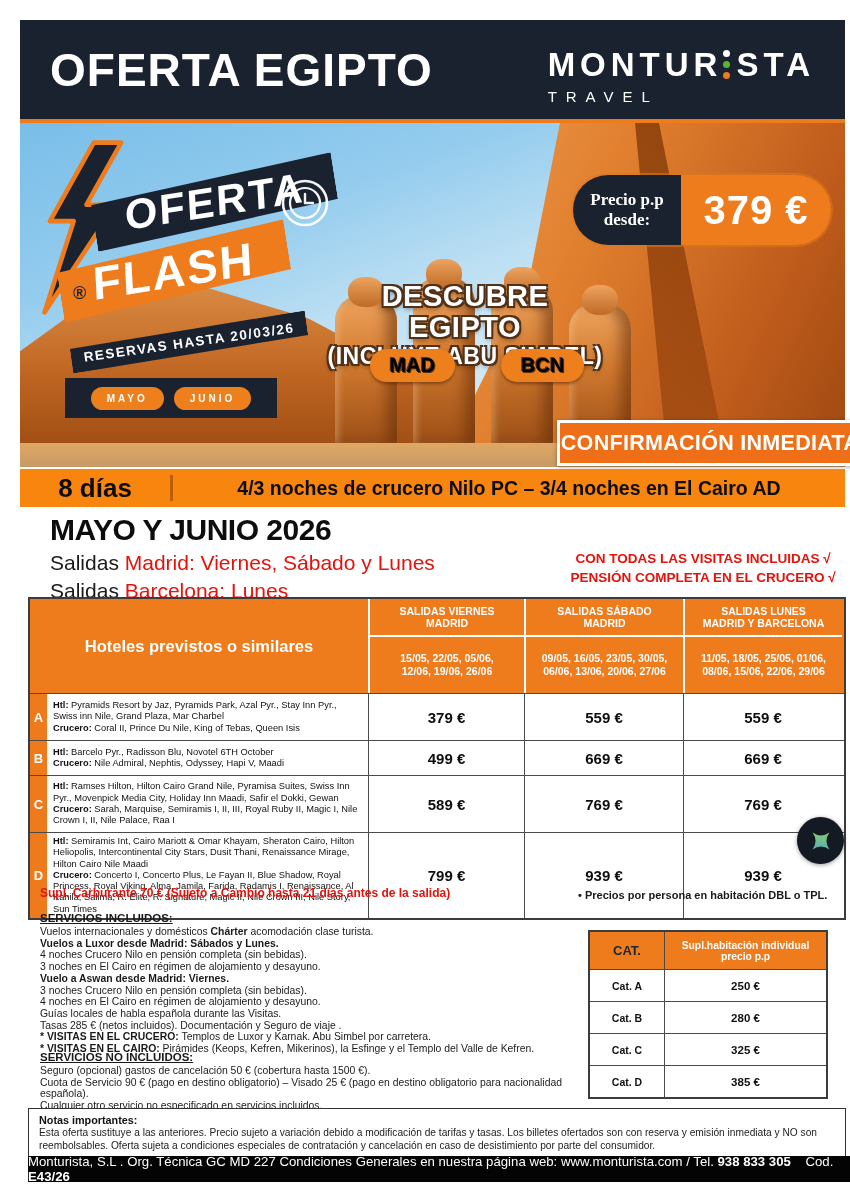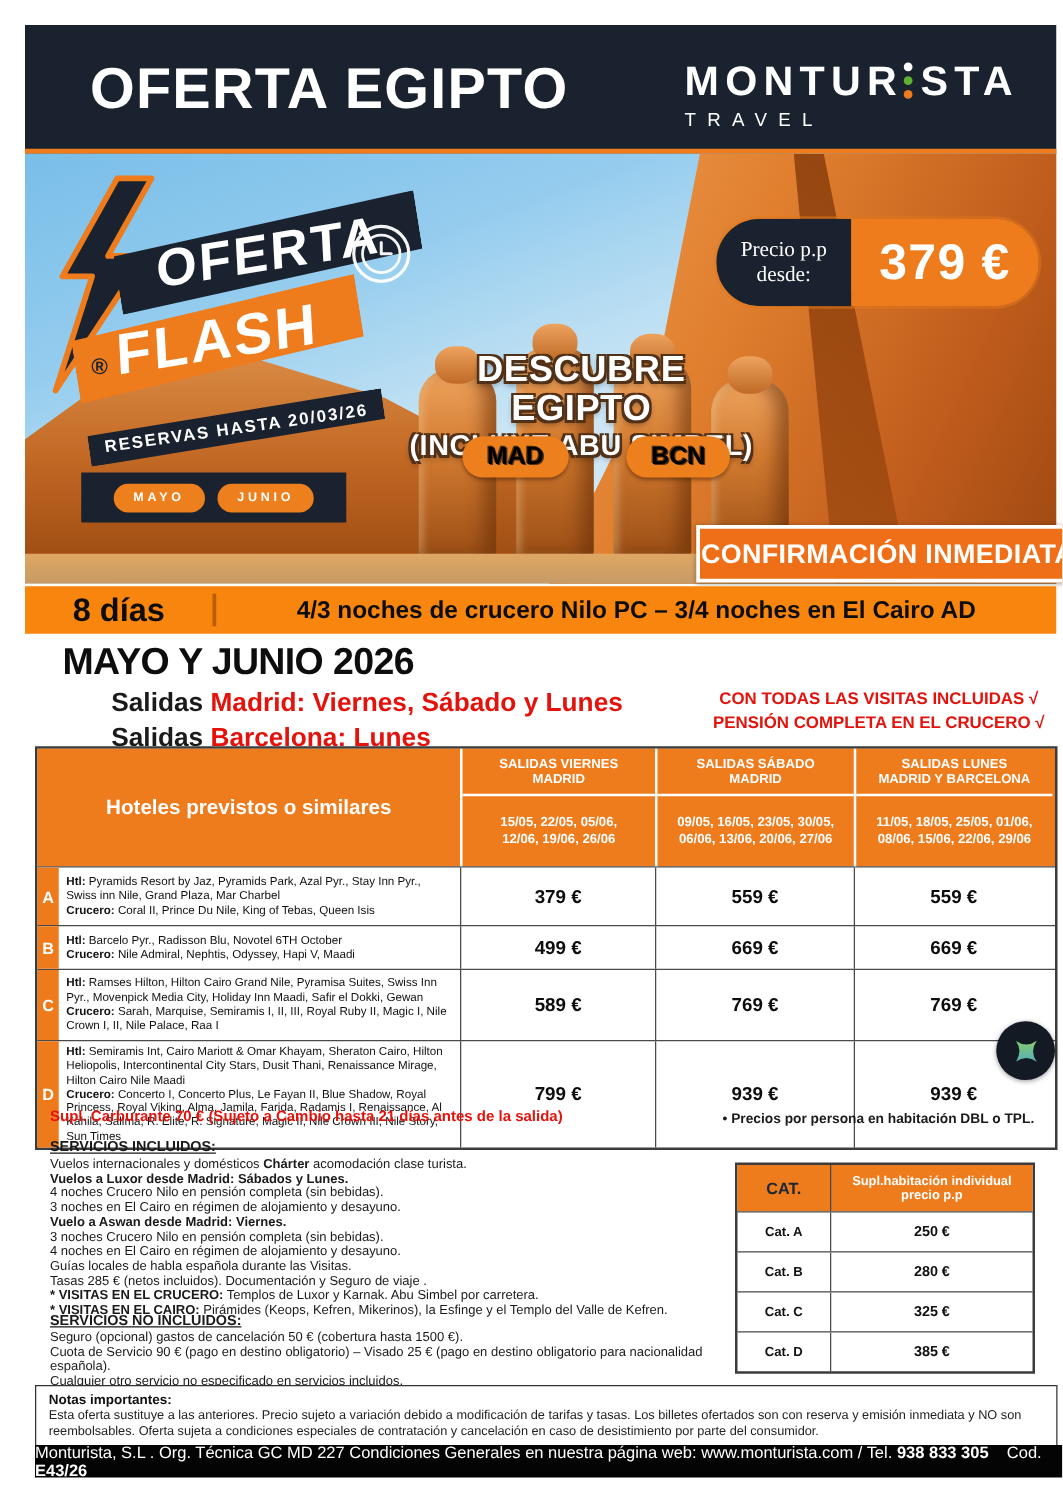--- a/index.html
+++ b/index.html
@@ -3,21 +3,21 @@
 <meta charset="utf-8">
 <style>
   html,body{margin:0;padding:0;background:#fff;}
   .page{position:relative;width:850px;height:1203px;background:#ffffff;overflow:hidden;
         font-family:"Liberation Sans", sans-serif;color:#111;}
   b{font-weight:700;}
 
   
   .topbar{position:absolute;left:20px;top:20px;width:825px;height:99px;background:#19222e;
           border-bottom:4px solid #ee7b1c;display:flex;align-items:center;justify-content:space-between;}
-  .topbar-title{margin-left:52px;font-size:46px;font-weight:800;color:#fff;letter-spacing:1px;}
+  .topbar-title{margin-left:30px;font-size:46px;font-weight:800;color:#fff;letter-spacing:1px;}
   .logo{margin-right:30px;display:flex;flex-direction:column;align-items:flex-start;}
   .logo-row{display:flex;align-items:flex-end;color:#fff;font-weight:700;font-size:33px;letter-spacing:5px;line-height:1;}
   .logo-dots{display:flex;flex-direction:column;align-items:center;justify-content:flex-end;height:44px;margin:0 6px 2px 1px;gap:4px;}
   .logo-dots i{display:block;width:7px;height:7px;border-radius:50%;}
   .logo-travel{color:#fff;font-size:15px;letter-spacing:9px;margin-top:7px;font-weight:400;}
 
   
   .hero{position:absolute;left:20px;top:123px;width:825px;height:344px;overflow:hidden;
         background:linear-gradient(160deg,#79bee9 0%,#94ccee 28%,#bcdff3 48%,#cfe7f5 60%);}
   .cliff-a{position:absolute;right:-30px;top:-25px;width:470px;height:400px;
@@ -53,21 +53,21 @@
   .band-reservas span{color:#fff;font-weight:700;font-size:13.5px;letter-spacing:1.5px;}
   .months-strip{position:absolute;left:45px;top:255px;width:212px;height:40px;background:#19222e;
         display:flex;align-items:center;justify-content:center;gap:10px;}
   .month-pill{background:#ee7f1d;color:#fff;font-weight:800;font-size:10px;letter-spacing:3px;
         border-radius:13px;padding:6px 16px;}
   .clock{position:absolute;left:256px;top:50px;opacity:.95;}
 
   .price-pill{position:absolute;left:553px;top:52px;width:258px;height:70px;border-radius:35px;
         display:flex;overflow:hidden;box-shadow:0 0 0 2px rgba(222,120,28,.55);}
   .price-pill-left{width:108px;background:#19222e;display:flex;flex-direction:column;align-items:center;justify-content:center;
-        font-family:"Liberation Serif", serif;color:#fff;font-weight:400;font-size:17px;line-height:20px;}
+        font-family:"Liberation Serif", serif;color:#fff;font-weight:700;font-size:17px;line-height:20px;}
   .price-pill-right{flex:1;background:#ee7b1c;display:flex;align-items:center;justify-content:center;
         color:#fff;font-weight:800;font-size:40px;letter-spacing:1px;}
 
   .headline{position:absolute;left:305px;top:158px;width:280px;text-align:center;color:#fff;font-weight:800;
         text-shadow:-2px -2px 0 #513118,2px -2px 0 #513118,-2px 2px 0 #513118,2px 2px 0 #513118,0 3px 5px rgba(0,0,0,.45);}
   .headline-l1{font-size:29px;letter-spacing:.5px;line-height:31px;}
   .headline-l2{font-size:23px;letter-spacing:.5px;line-height:26px;}
   .airport-pills{position:absolute;left:305px;top:226px;width:280px;display:flex;justify-content:center;gap:22px;}
   .airport-pill{background:#ee7f1d;border-radius:17px;padding:5px 20px;color:#000000;font-weight:800;font-size:20px;
         text-shadow:-1px -1px 0 #513118,1px 1px 0 #513118;box-shadow:0 2px 3px rgba(60,25,5,.45);margin-left:24px;}
@@ -78,21 +78,21 @@
 
   
   .duration-bar{position:absolute;left:20px;top:469px;width:825px;height:38px;background:#f8860e;
         display:flex;align-items:center;}
   .duration-days{width:150px;text-align:center;font-size:26px;font-weight:800;color:#0d0d0d;}
   .duration-div{width:3px;height:26px;background:#b95f00;}
   .duration-desc{flex:1;text-align:center;font-size:19.5px;font-weight:700;color:#0d0d0d;}
 
   
   .intro-title{position:absolute;left:50px;top:513px;font-size:30px;font-weight:900;color:#0d0d0d;letter-spacing:-.5px;}
-  .salidas{position:absolute;left:50px;font-size:21px;font-weight:700;color:#1a1a1a;margin-left:39px;}
+  .salidas{position:absolute;left:50px;font-size:21px;font-weight:400;color:#1a1a1a;}
   .salidas-1{top:551px;} .salidas-2{top:579px;}
   .salidas .red{color:#e3120b;}
   .highlights{position:absolute;left:560px;top:549px;width:286px;text-align:center;color:#e3120b;
         font-size:13.5px;font-weight:800;line-height:19px;}
 
   
   .price-table{position:absolute;left:28px;top:597px;width:818px;border:2px solid #3c3c3c;box-sizing:border-box;background:#fff;}
   .pt-header{display:grid;grid-template-columns:338px 156px 159px 159px;height:94px;background:#ee7b1c;color:#fff;}
   .pt-hcell1{display:flex;align-items:center;justify-content:center;font-size:16.5px;font-weight:700;}
   .ph-col{border-left:2px solid #fff;display:flex;flex-direction:column;}

